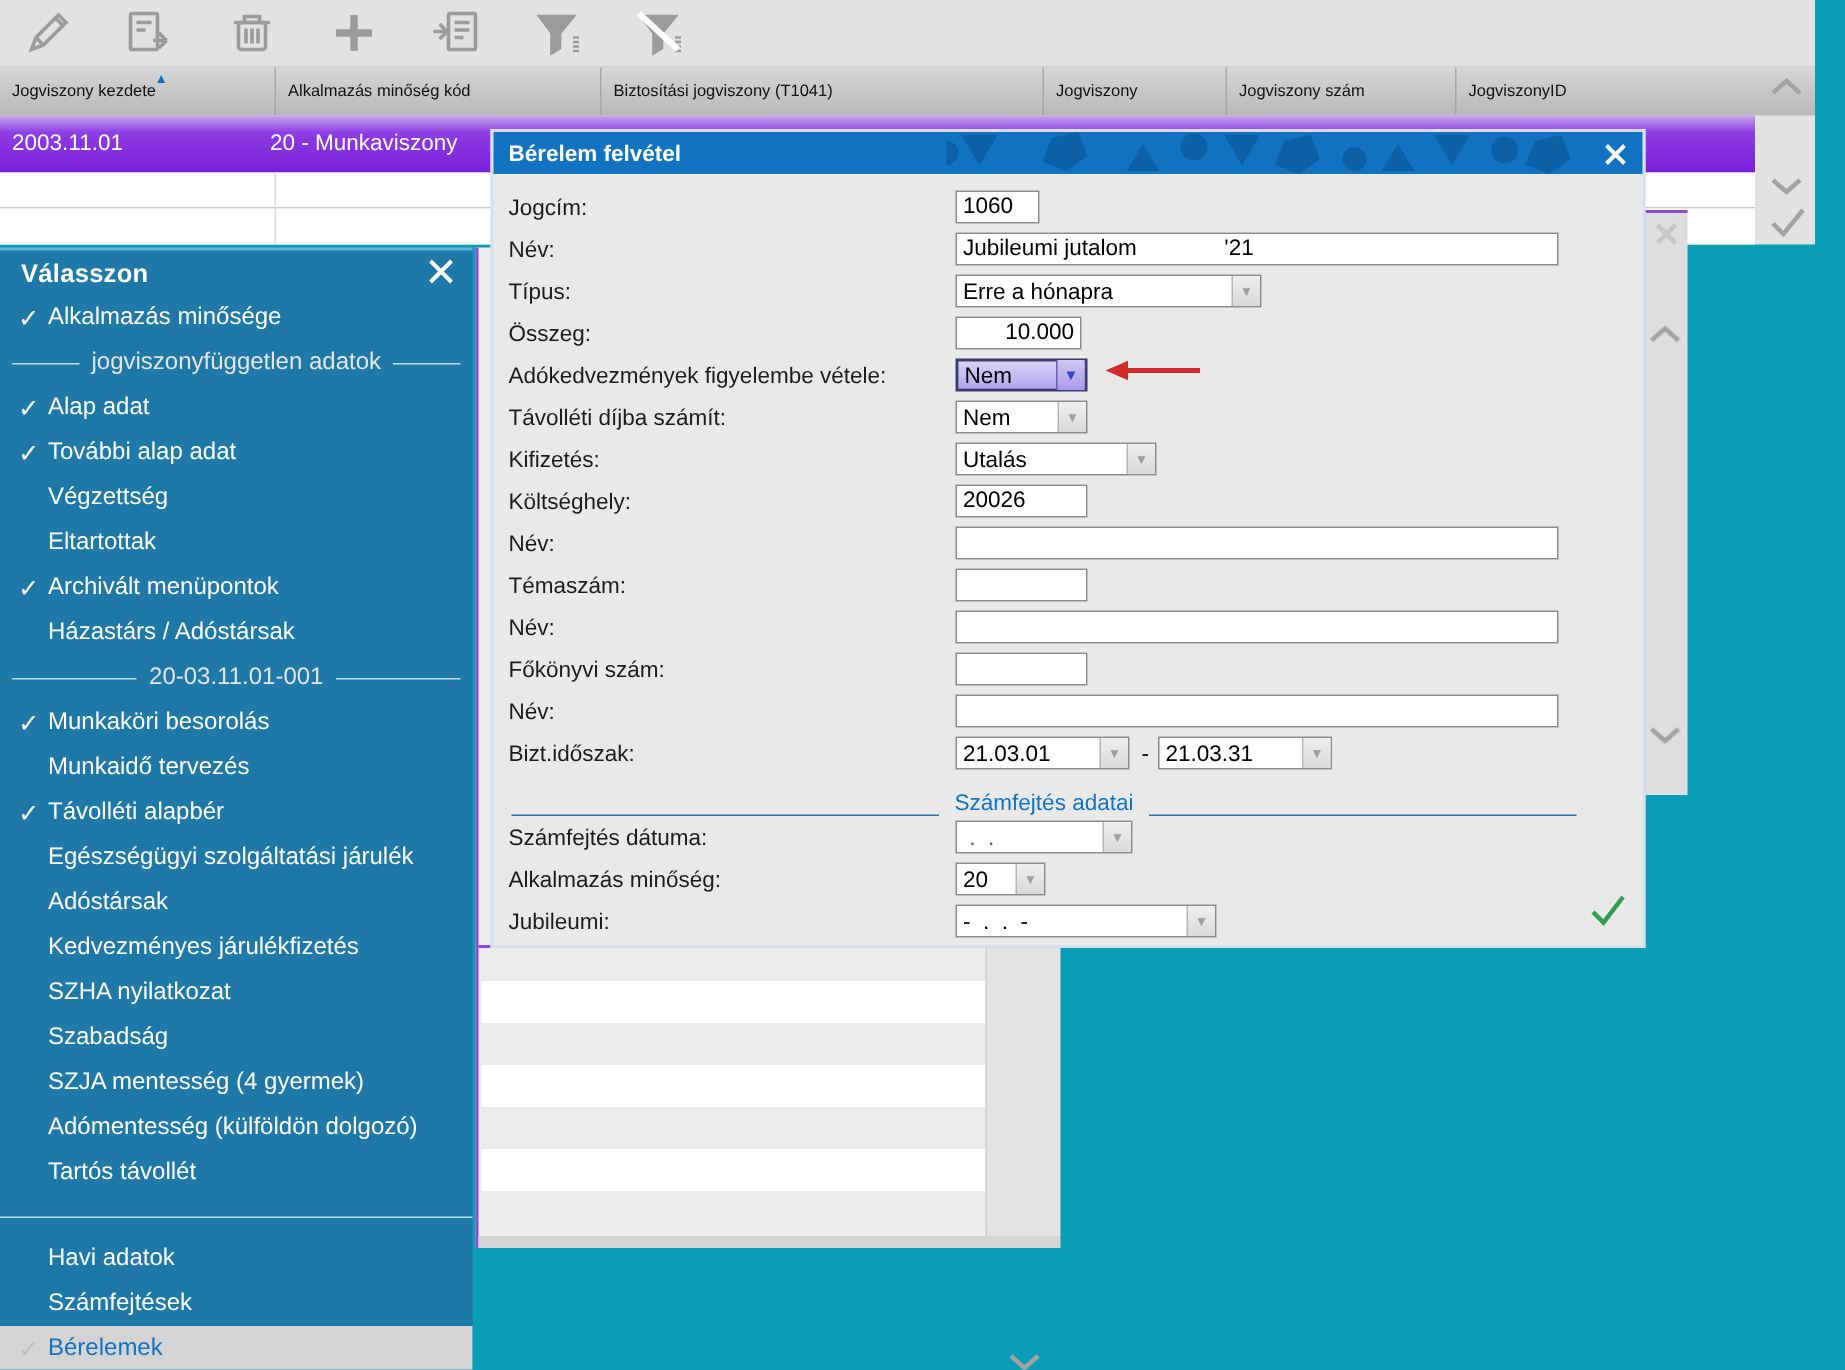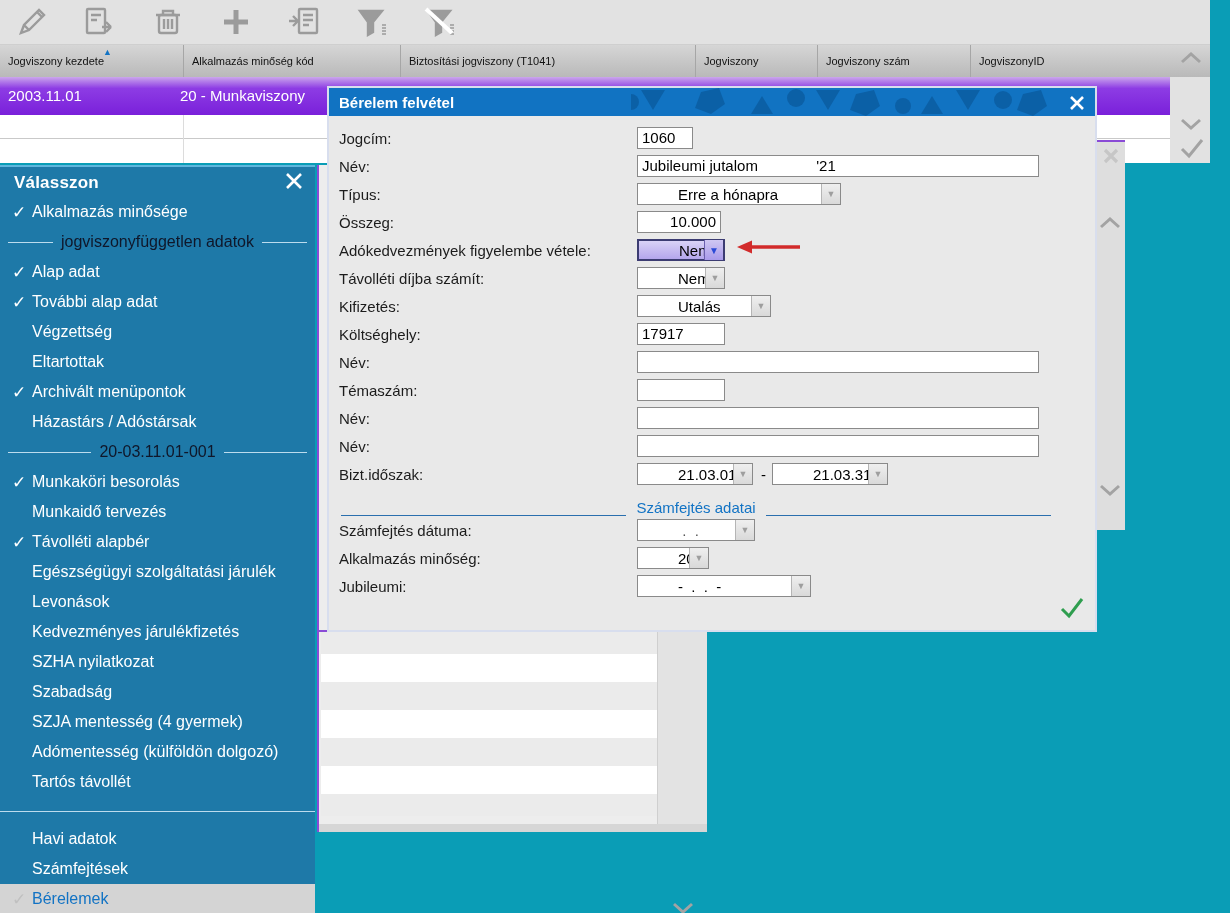--- a/index.html
+++ b/index.html
@@ -40,38 +40,38 @@
   
   .sidebar { position:absolute; left:0; top:165px; width:315px; height:748px; background:#1e79a8; border-top:2px solid #5fb6dd; z-index:4; color:#fff; }
   .sb-header { height:30px; display:flex; align-items:center; justify-content:space-between; padding:2px 12px 0 14px; }
   .sb-title { font-size:17px; font-weight:bold; letter-spacing:.2px; }
   .sb-close svg { stroke:#fff; stroke-width:2.6; }
   .sb-item { height:30px; display:flex; align-items:center; font-size:16px; cursor:pointer; }
   .sb-item .check { width:30px; padding-left:12px; font-size:17px; color:#fff; }
   .sb-item .lbl { padding-left:2px; white-space:nowrap; }
   .sb-item.selected { background:#d4d4d4; color:#1273c4; }
   .sb-item.selected .check { color:#c0c0c0; }
-  .sb-divider { height:30px; display:flex; align-items:center; font-size:16px; color:#0f172a; padding:0 8px; }
+  .sb-divider { height:30px; display:flex; align-items:center; font-size:16px; color:#e5e5e5; padding:0 8px; }
   .sb-divider .line { flex:1; height:1px; background:#bcdcee; }
   .sb-divider .txt { padding:0 8px; white-space:nowrap; }
   .sb-rule { height:1px; background:#bcdcee; margin:14px 0 0 0; }
 
   
   .dialog { position:absolute; left:327px; top:86px; width:770px; height:546px; background:#e9e9e9; border:2px solid #d8deee; z-index:10; }
   .dlg-title { position:relative; height:28px; background:#1173c2; display:flex; align-items:center; overflow:hidden; }
   .dlg-title-text { color:#fff; font-size:15px; font-weight:bold; padding-left:10px; z-index:2; }
   .dlg-pattern { position:absolute; right:34px; top:0; height:28px; z-index:1; opacity:.85; }
   .dlg-close { position:absolute; right:8px; top:5px; width:20px; height:20px; display:flex; align-items:center; justify-content:center; cursor:pointer; z-index:3; }
   .dlg-close svg { stroke:#fff; stroke-width:2.6; }
   .dlg-body { position:relative; padding:8px 0 0 10px; }
   .frow { display:flex; height:28px; align-items:center; }
   .flabel { width:298px; font-size:15px; color:#1c1c1c; white-space:nowrap; }
   .finput { height:22px; background:#fff; border:1px solid #8a8a8a; font-size:15px; color:#000; line-height:20px; padding:0 4px; white-space:pre; overflow:hidden; }
   .finput.num { text-align:right; }
-  .fselect { height:22px; background:#fff; border:1px solid #8a8a8a; display:flex; align-items:center; cursor:pointer;padding-left:36px; }
+  .fselect { height:22px; background:#fff; border:1px solid #8a8a8a; display:flex; align-items:center; cursor:pointer; }
   .fselect .fsel-text { flex:1; font-size:15px; padding-left:4px; white-space:pre; overflow:hidden; color:#000; }
   .fselect .fsel-arrow { width:19px; height:20px; background:linear-gradient(#efefef,#d9d9d9); border-left:1px solid #b5b5b5; color:#9e9e9e; font-size:9px; display:flex; align-items:center; justify-content:center; }
   .fselect.dim .fsel-text { color:#555; }
   .fselect.focused { background:linear-gradient(#d9d2f6,#b4a6ec); border:2px solid #3c3c72; }
   .fselect.focused .fsel-text { font-size:15px; }
   .fselect.focused .fsel-arrow { background:linear-gradient(#cfc7f2,#a99aea); border-left:1px solid #6b5fae; color:#2b49d6; font-size:10px; }
   .fdash { font-size:15px; color:#000; padding:0 6px 0 8px; }
   .fsection { display:flex; align-items:flex-end; height:28px; margin:0 44px 0 2px; }
   .fsection .line { flex:1; height:1px; background:#2a6fae; }
   .fsection .txt { color:#1273c4; font-size:15px; padding:0 10px; }
@@ -271,21 +271,21 @@
       <div class="sb-item">
         <span class="check">✓</span>
         <span class="lbl">Távolléti alapbér</span>
       </div>
       <div class="sb-item">
         <span class="check"></span>
         <span class="lbl">Egészségügyi szolgáltatási járulék</span>
       </div>
       <div class="sb-item">
         <span class="check"></span>
-        <span class="lbl">Levonások</span>
+        <span class="lbl">Adóstársak</span>
       </div>
       <div class="sb-item">
         <span class="check"></span>
         <span class="lbl">Kedvezményes járulékfizetés</span>
       </div>
       <div class="sb-item">
         <span class="check"></span>
         <span class="lbl">SZHA nyilatkozat</span>
       </div>
       <div class="sb-item">
@@ -382,33 +382,37 @@
     </div>
     <div class="frow">
       <div class="flabel">Kifizetés:</div>
       <div class="fselect" style="width:134px">
         <span class="fsel-text">Utalás</span>
         <span class="fsel-arrow">▼</span>
       </div>
     </div>
     <div class="frow">
       <div class="flabel">Költséghely:</div>
-      <div class="finput" style="width:88px">17917</div>
+      <div class="finput" style="width:88px">20026</div>
     </div>
     <div class="frow">
       <div class="flabel">Név:</div>
       <div class="finput" style="width:402px"></div>
     </div>
     <div class="frow">
       <div class="flabel">Témaszám:</div>
       <div class="finput" style="width:88px"></div>
     </div>
     <div class="frow">
       <div class="flabel">Név:</div>
       <div class="finput" style="width:402px"></div>
+    </div>
+    <div class="frow">
+      <div class="flabel">Főkönyvi szám:</div>
+      <div class="finput" style="width:88px"></div>
     </div>
     <div class="frow">
       <div class="flabel">Név:</div>
       <div class="finput" style="width:402px"></div>
     </div>
     <div class="frow">
       <div class="flabel">Bizt.időszak:</div>
       <div class="fselect" style="width:116px">
         <span class="fsel-text">21.03.01</span>
         <span class="fsel-arrow">▼</span>
@@ -428,21 +432,21 @@
 
     <div class="frow">
       <div class="flabel">Számfejtés dátuma:</div>
       <div class="fselect dim" style="width:118px">
         <span class="fsel-text"> .  .</span>
         <span class="fsel-arrow">▼</span>
       </div>
     </div>
     <div class="frow">
       <div class="flabel">Alkalmazás minőség:</div>
-      <div class="fselect" style="width:72px">
+      <div class="fselect" style="width:60px">
         <span class="fsel-text">20</span>
         <span class="fsel-arrow">▼</span>
       </div>
     </div>
     <div class="frow">
       <div class="flabel">Jubileumi:</div>
       <div class="fselect" style="width:174px">
         <span class="fsel-text">-  .  .  -</span>
         <span class="fsel-arrow">▼</span>
       </div>

